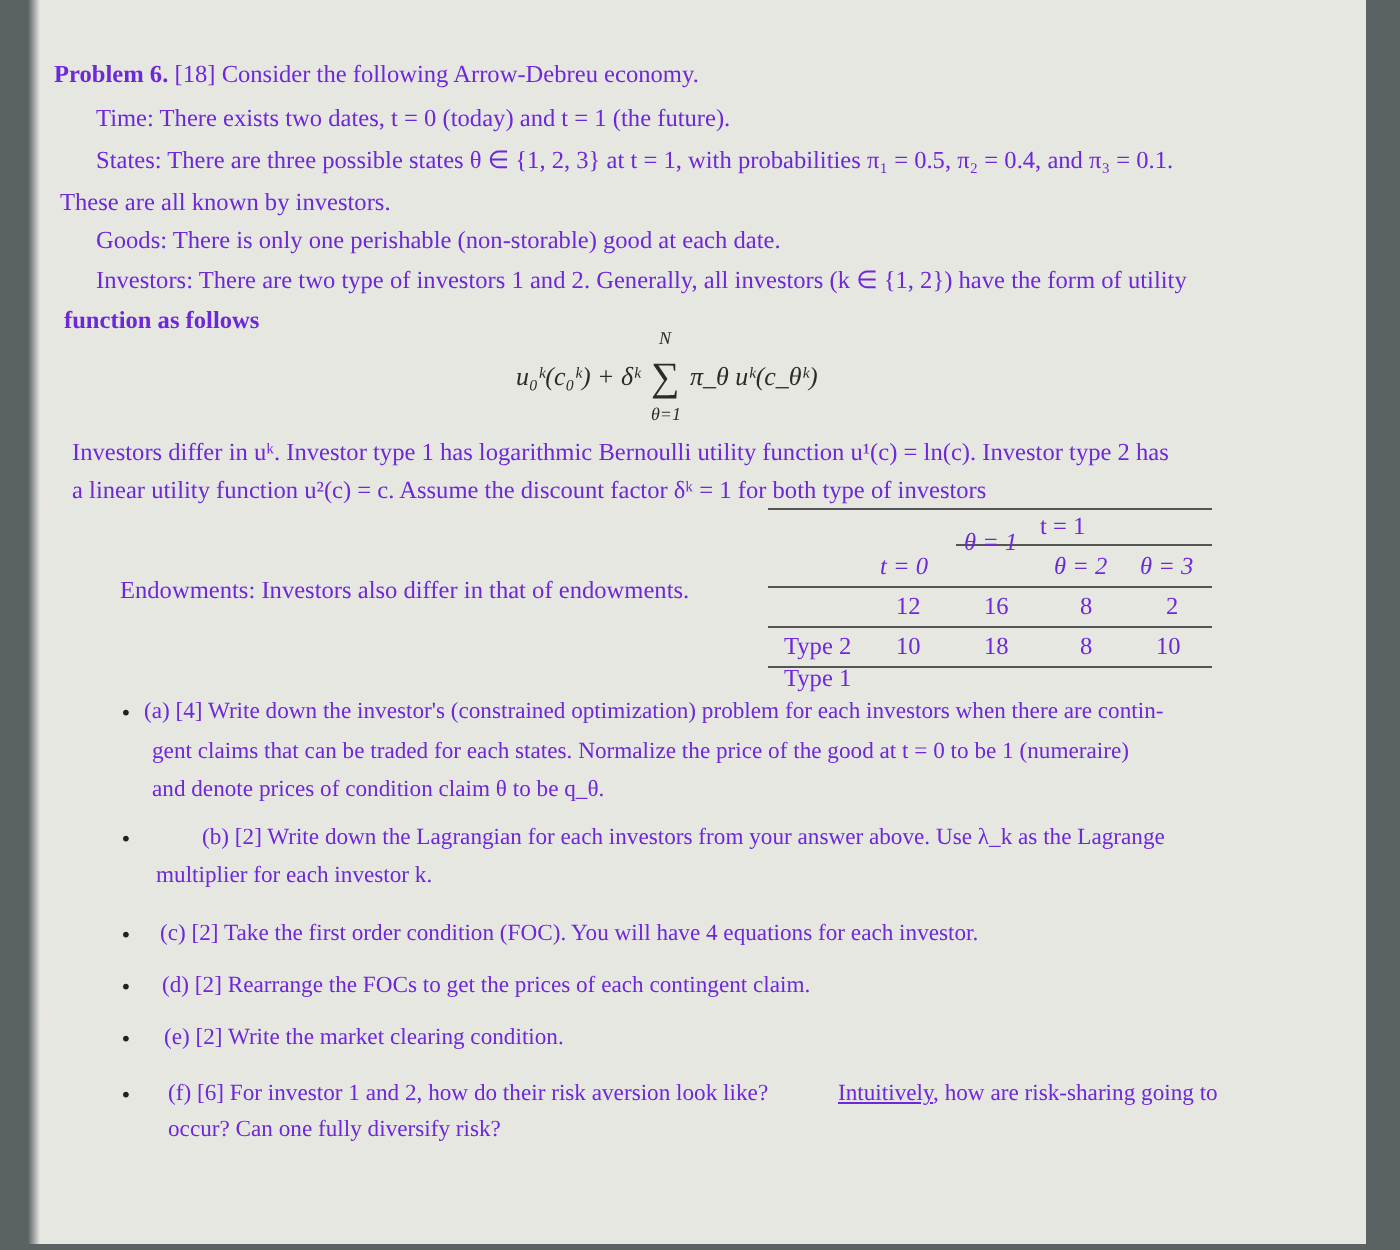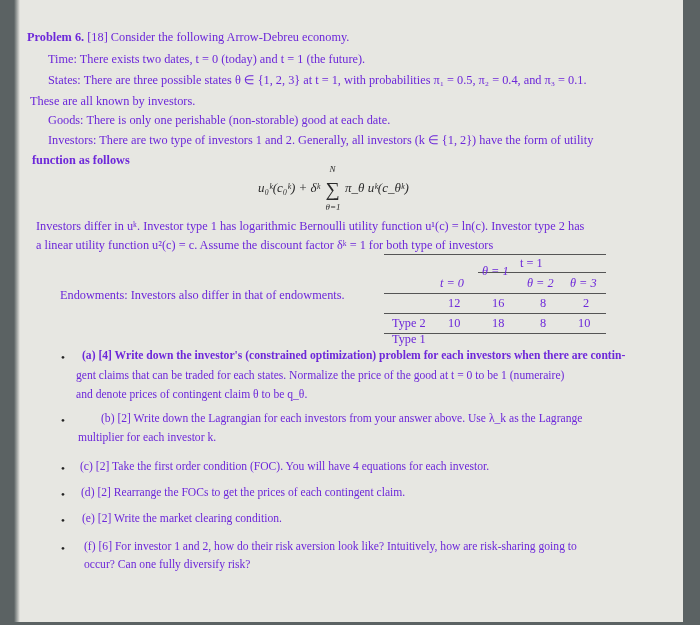--- a/index.html
+++ b/index.html
@@ -8,21 +8,21 @@
   .page::before{content:"";position:absolute;left:0;top:0;width:20px;height:622px;background:linear-gradient(to right,#5b6263 0,#5b6263 14px,#e7e7e2 20px);}
   .txt{position:absolute;font-size:12.3px;color:#6d28d9;white-space:nowrap;font-family:"Liberation Serif",serif;}
   .b{font-weight:bold;}
   .m{font-style:italic;}
   .formula{position:absolute;left:258px;top:178px;font-family:"Liberation Serif",serif;font-size:13px;color:#2b2b2b;}
   .sum{display:inline-block;position:relative;font-size:20px;vertical-align:middle;margin:0 2px;}
   .sum .top{position:absolute;top:-14px;left:4px;font-size:9px;font-style:italic;}
   .sum .bot{position:absolute;top:24px;left:0px;font-size:9px;font-style:italic;white-space:nowrap;}
   .hline{position:absolute;height:1px;background:#555;}
   .bullet{position:absolute;left:60px;font-size:10px;color:#222;}
-  .u{}
+  .u{text-decoration:underline;margin-left:32px;}
 </style>
 </head>
 <body>
 
 <div class="page">
 
   <div class="txt" style="left:27px;top:30px;">
     <span class="b">Problem 6.</span>
     <span>[18]</span>
     <span>Consider the following Arrow-Debreu economy.</span>
@@ -62,23 +62,23 @@
   <div class="hline" style="left:384px;top:313px;width:222px;"></div>
 
   <div class="txt" style="left:392px;top:316px;">Type 2</div>
   <div class="txt" style="left:448px;top:316px;">10</div>
   <div class="txt" style="left:492px;top:316px;">18</div>
   <div class="txt" style="left:540px;top:316px;">8</div>
   <div class="txt" style="left:578px;top:316px;">10</div>
   <div class="hline" style="left:384px;top:333px;width:222px;"></div>
 
   <span class="bullet" style="top:352px;">•</span>
-  <div class="txt" style="left:82px;top:349px;font-size:11.6px;font-weight:bold;">(a) [4] Write down the investor's (constrained optimization) problem for each investors when there are contin-</div>
+  <div class="txt" style="left:72px;top:349px;font-size:11.6px;">(a) [4] Write down the investor's (constrained optimization) problem for each investors when there are contin-</div>
   <div class="txt" style="left:76px;top:369px;font-size:11.6px;">gent claims that can be traded for each states. Normalize the price of the good at t = 0 to be 1 (numeraire)</div>
-  <div class="txt" style="left:76px;top:388px;font-size:11.6px;">and denote prices of contingent claim θ to be q_θ.</div>
+  <div class="txt" style="left:76px;top:388px;font-size:11.6px;">and denote prices of condition claim θ to be q_θ.</div>
 
   <span class="bullet" style="top:415px;">•</span>
   <div class="txt" style="left:78px;top:412px;font-size:11.6px;margin-left:23px;">(b) [2] Write down the Lagrangian for each investors from your answer above.  Use λ_k as the Lagrange</div>
   <div class="txt" style="left:78px;top:431px;font-size:11.6px;">multiplier for each investor k.</div>
 
   <span class="bullet" style="top:463px;">•</span>
   <div class="txt" style="left:80px;top:460px;font-size:11.6px;">(c) [2] Take the first order condition (FOC). You will have 4 equations for each investor.</div>
 
   <span class="bullet" style="top:489px;">•</span>
   <div class="txt" style="left:81px;top:486px;font-size:11.6px;">(d) [2] Rearrange the FOCs to get the prices of each contingent claim.</div>

